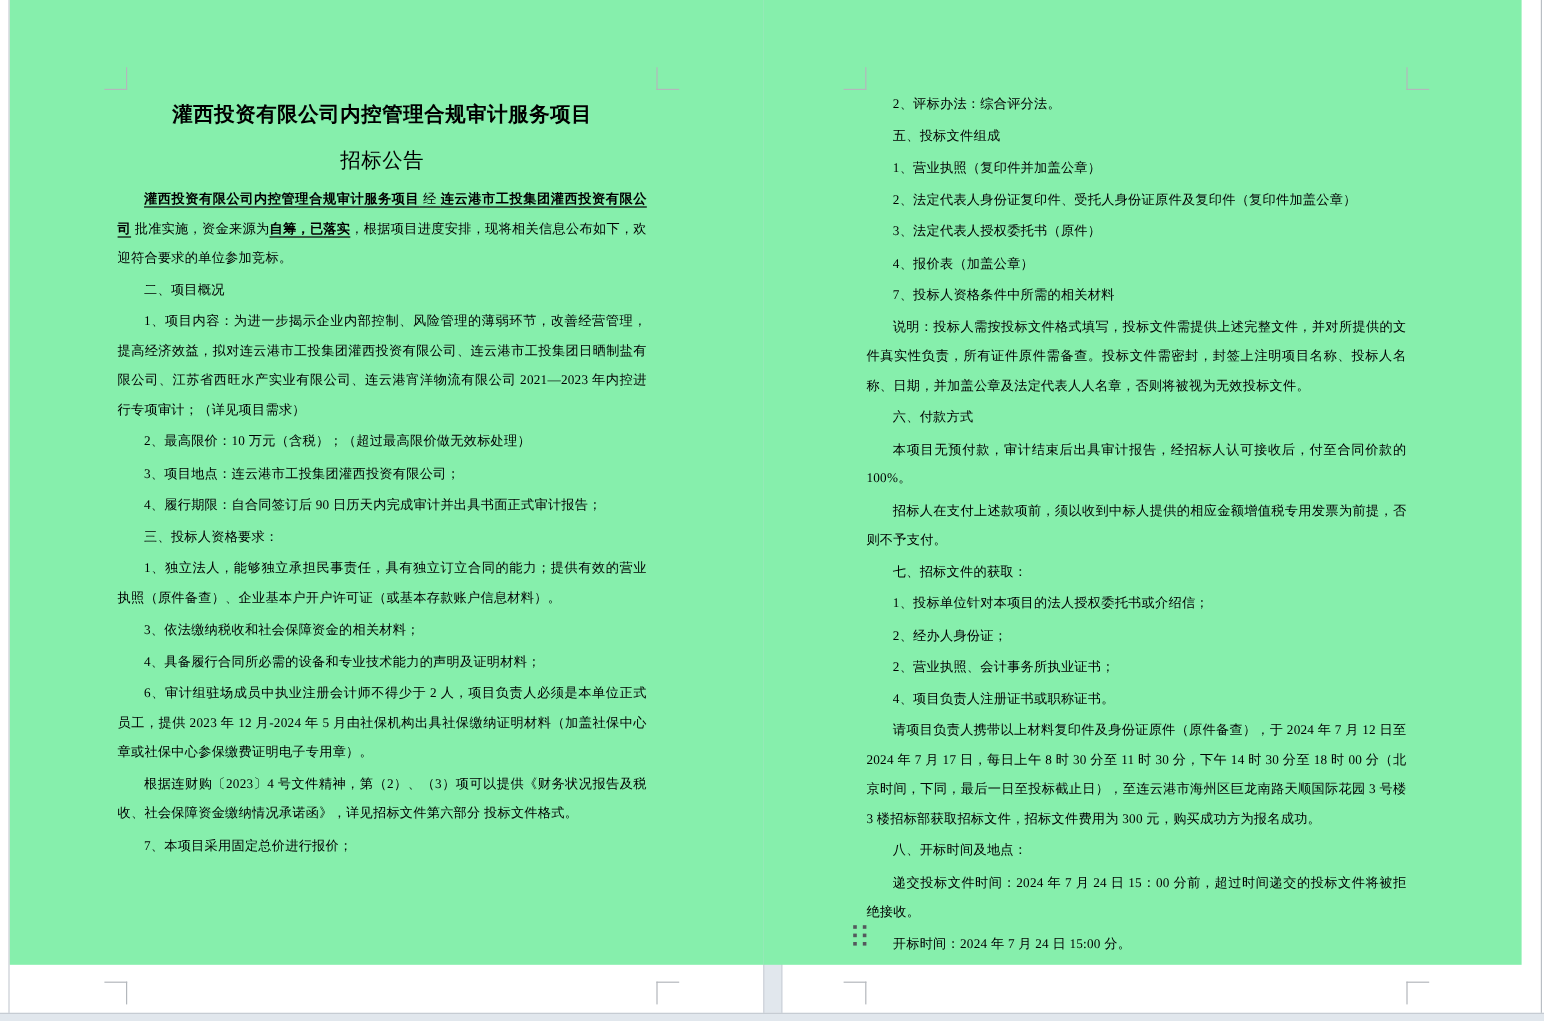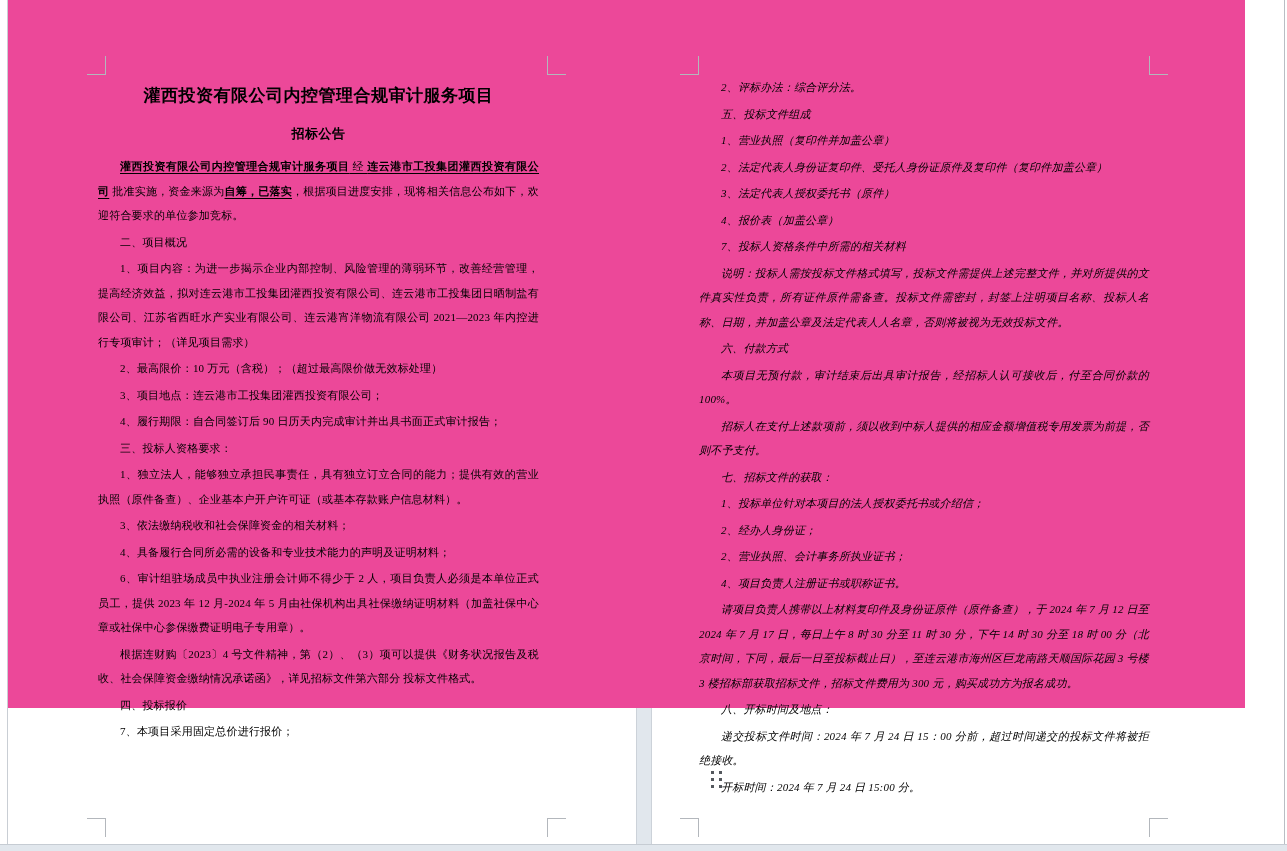--- a/index.html
+++ b/index.html
@@ -2,23 +2,23 @@
 <html><head>
 <meta charset="utf-8">
 <style>
   html,body{margin:0;padding:0;}
   body{
     width:1287px;height:851px;position:relative;overflow:hidden;
     background:#ffffff;
     font-family:"Liberation Serif","DejaVu Serif",serif;
     color:#000;
   }
-  .page{position:absolute;top:0;height:708px;background:#ec4899;}
+  .page{position:absolute;top:0;height:804px;background:#86efac;}
   #page-1{left:8px;width:628px;}
-  #page-2{left:613px;width:632px;font-style:italic;}
+  #page-2{left:636px;width:632px;}
   .page-gap{position:absolute;top:0;left:636px;width:16px;height:845px;
     background:#e1e7ed;border-left:1px solid #ccd2d9;border-right:1px solid #ccd2d9;box-sizing:border-box;}
   .bottom-strip{position:absolute;left:0;top:844px;width:1287px;height:7px;
     background:#e1e7ed;border-top:1px solid #c6ccd3;box-sizing:border-box;}
   .edge-line-left{position:absolute;left:7px;top:0;width:1px;height:845px;background:#c9ced4;}
   .edge-line-right{position:absolute;left:1284px;top:0;width:1px;height:845px;background:#b9bec4;}
 
   
   .mark{position:absolute;width:19px;height:19px;box-sizing:border-box;}
   .mark.tl{border-right:1px solid #b3b7bc;border-bottom:1px solid #b3b7bc;}
@@ -37,21 +37,21 @@
     text-align:justify;
     text-indent:2em;
     letter-spacing:0.2px;
   }
   .para:last-child{margin-bottom:0;}
   .p-title{
     font-size:17px;font-weight:bold;text-align:center;text-indent:0;
     line-height:26px;margin:8px 0 12px 0;letter-spacing:0.5px;
   }
   .p-subtitle{
-    font-size:13px;font-weight:bold;text-align:center;text-indent:0;
+    font-size:17px;font-weight:normal;text-align:center;text-indent:0;
     line-height:26px;margin:0 0 7px 0;letter-spacing:0.5px;
   }
   .run-b{font-weight:bold;}
   .run-u{text-decoration:underline;text-underline-offset:3px;}
 
   
   .drag-handle{position:absolute;left:711px;top:771px;width:12px;height:18px;}
   .drag-handle .dot{
     position:absolute;left:0;top:0;width:3px;height:3px;background:#54585d;
     box-shadow:8px 0 0 #54585d, 0 7px 0 #54585d, 8px 7px 0 #54585d, 0 14px 0 #54585d, 8px 14px 0 #54585d;
@@ -73,21 +73,20 @@
       <p class="para"><span>1、项目内容：为进一步揭示企业内部控制、风险管理的薄弱环节，改善经营管理，提高经济效益，拟对连云港市工投集团灌西投资有限公司、连云港市工投集团日晒制盐有限公司、江苏省西旺水产实业有限公司、连云港宵洋物流有限公司 2021—2023 年内控进行专项审计；（详见项目需求）</span></p>
       <p class="para"><span>2、最高限价：10 万元（含税）；（超过最高限价做无效标处理）</span></p>
       <p class="para"><span>3、项目地点：连云港市工投集团灌西投资有限公司；</span></p>
       <p class="para"><span>4、履行期限：自合同签订后 90 日历天内完成审计并出具书面正式审计报告；</span></p>
       <p class="para"><span>三、投标人资格要求：</span></p>
       <p class="para"><span>1、独立法人，能够独立承担民事责任，具有独立订立合同的能力；提供有效的营业执照（原件备查）、企业基本户开户许可证（或基本存款账户信息材料）。</span></p>
       <p class="para"><span>3、依法缴纳税收和社会保障资金的相关材料；</span></p>
       <p class="para"><span>4、具备履行合同所必需的设备和专业技术能力的声明及证明材料；</span></p>
       <p class="para"><span>6、审计组驻场成员中执业注册会计师不得少于 2 人，项目负责人必须是本单位正式员工，提供 2023 年 12 月-2024 年 5 月由社保机构出具社保缴纳证明材料（加盖社保中心章或社保中心参保缴费证明电子专用章）。</span></p>
       <p class="para"><span>根据连财购〔2023〕4 号文件精神，第（2）、（3）项可以提供《财务状况报告及税收、社会保障资金缴纳情况承诺函》，详见招标文件第六部分 投标文件格式。</span></p>
-      <p class="para"><span>四、投标报价</span></p>
       <p class="para"><span>7、本项目采用固定总价进行报价；</span></p>
     </div>
 </div>
 
 <div class="page-gap"></div>
 
 <div class="page" id="page-2">
   <div class="mark tl" style="left:67px;top:56px;"></div>
   <div class="mark tr" style="left:536px;top:56px;"></div>
   <div class="mark bl" style="left:67px;top:818px;"></div>

